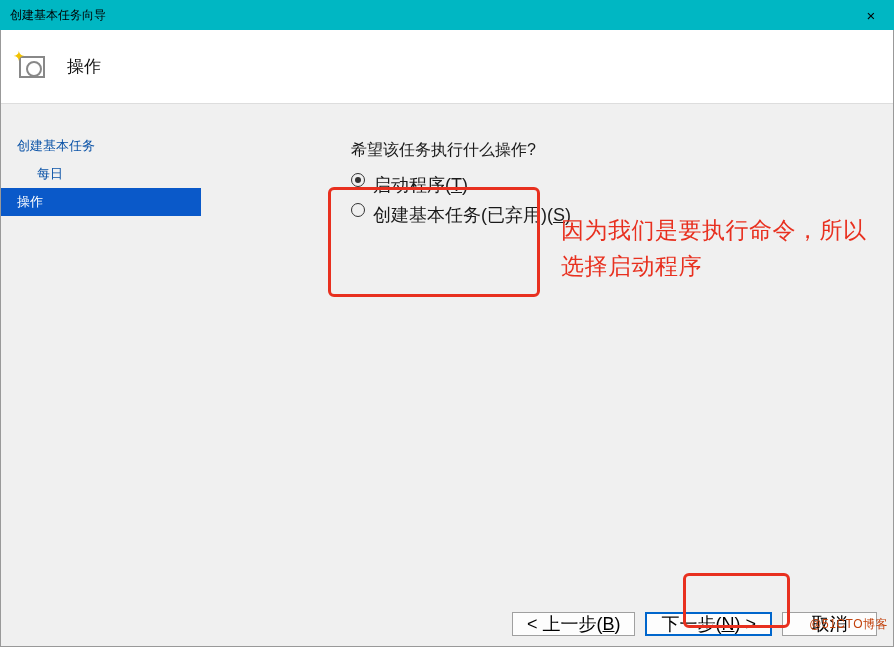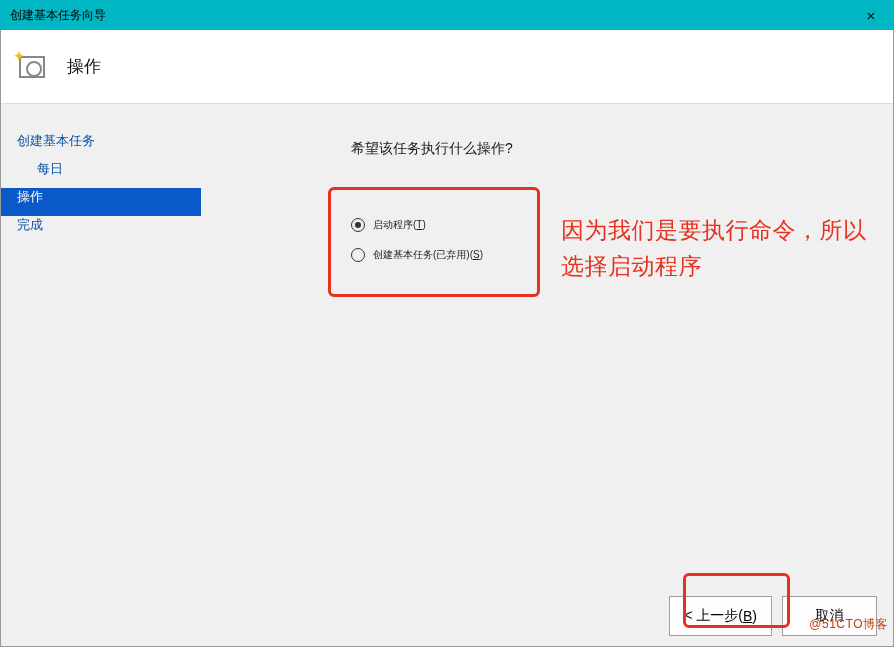--- a/index.html
+++ b/index.html
@@ -76,49 +76,50 @@
       display: flex;
     }
     .sidebar {
       width: 200px;
       padding-top: 28px;
       background: #f0f0f0;
     }
     .sidebar-item {
       height: 28px;
       display: flex;
+      align-items: center;
       color: #0b53a7;
       font-size: 13px;
       cursor: pointer;
     }
     .sidebar-item.level0 { padding-left: 16px; }
     .sidebar-item.level1 { padding-left: 36px; }
     .sidebar-item.selected {
       background: #0a59c9;
       color: #fff;
     }
     .main {
       flex: 1;
       position: relative;
       padding-top: 36px;
       padding-left: 150px;
     }
     .prompt {
-      font-size: 14px;
+      font-size: 16px;
       color: #1a1a1a;
-      margin-bottom: 44px;
+      margin-bottom: 12px;
     }
     .radio-group {
       display: inline-block;
     }
     .radio-row {
       display: flex;
-      align-items: flex-end;
+      align-items: flex-start;
       height: 30px;
-      font-size: 10px;
+      font-size: 18px;
       color: #1a1a1a;
     }
     .radio {
       width: 14px; height: 14px;
       border: 1.4px solid #333;
       border-radius: 50%;
       margin-right: 8px;
       display: inline-flex; align-items: center; justify-content: center;
       flex-shrink: 0;
     }
@@ -143,26 +144,26 @@
       line-height: 1.55;
       letter-spacing: 0.5px;
     }
     .button-row {
       position: absolute;
       right: 16px; bottom: 10px;
       display: flex;
       gap: 10px;
     }
     .btn {
-      height: 40px;
+      height: 24px;
       min-width: 95px;
       padding: 0 14px;
       background: #fdfdfd;
       border: 1px solid #a0a0a0;
-      font-size: 14px;
+      font-size: 18px;
       font-family: inherit;
       cursor: pointer;
       display:inline-flex;align-items:center;justify-content:center;
     }
     .btn.default {
       border: 2px solid #0066cc;
     }
     .btn .u { text-decoration: underline; }
     .watermark{
       position:absolute; right:6px; bottom:14px;
@@ -192,23 +193,20 @@
     <div class="sidebar">
       <div class="sidebar-item level0">
           <span>创建基本任务</span>
         </div>
       <div class="sidebar-item level1">
           <span>每日</span>
         </div>
       <div class="sidebar-item level0 selected">
           <span>操作</span>
         </div>
-      <div class="sidebar-item level0">
-          <span>完成</span>
-        </div>
     </div>
 
     <div class="main">
       <div class="prompt">希望该任务执行什么操作?</div>
 
       <div class="radio-group">
         <div class="radio-row">
           <span class="radio checked"></span>
           <span><span>启动程序(</span><span class="underline">T</span><span>)</span></span>
         </div>
@@ -219,20 +217,25 @@
       </div>
     </div>
   </div>
 
   <div class="button-row">
     <button class="btn">
       <span>&lt; 上一步(</span>
         <span class="u">B</span>
         <span>)</span>
     </button>
+    <button class="btn default">
+      <span>下一步(</span>
+        <span class="u">N</span>
+        <span>) &gt;</span>
+    </button>
     <button class="btn">
       <span>取消</span>
     </button>
   </div>
 
 </div>
 
 <div class="highlight-box hl-radios"></div>
 <div class="highlight-box hl-next"></div>
 <div class="annotation">因为我们是要执行命令，所以选择启动程序</div>

